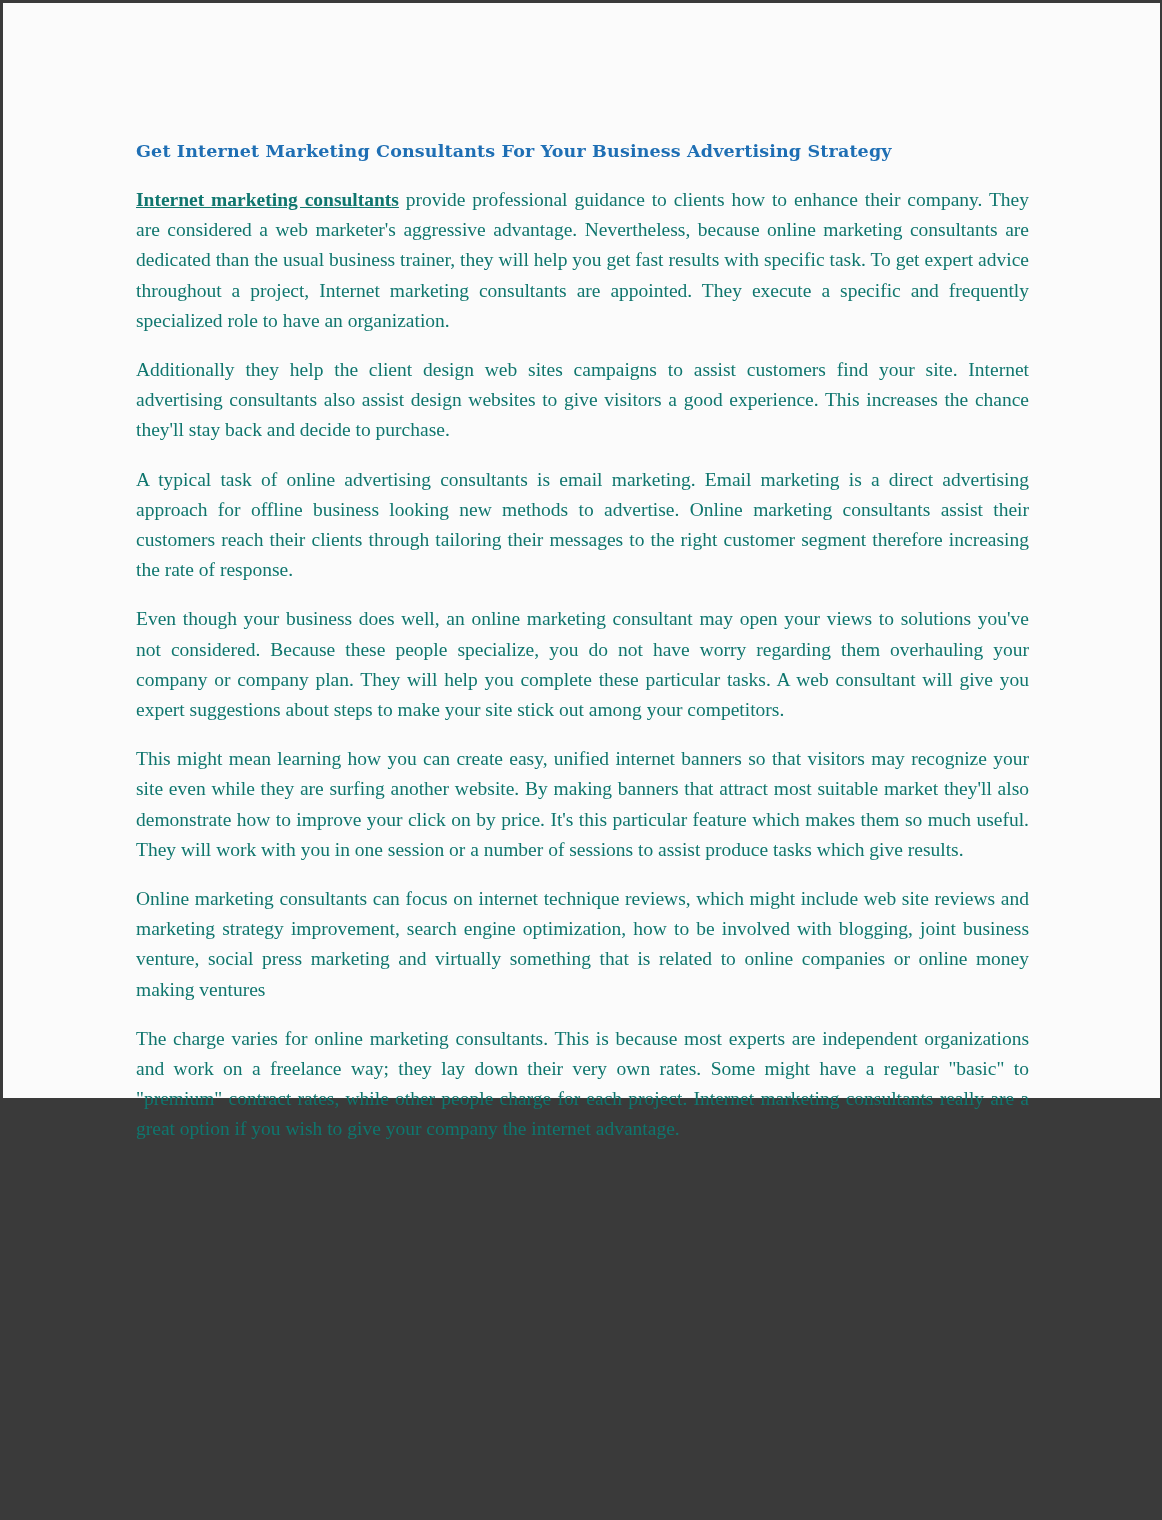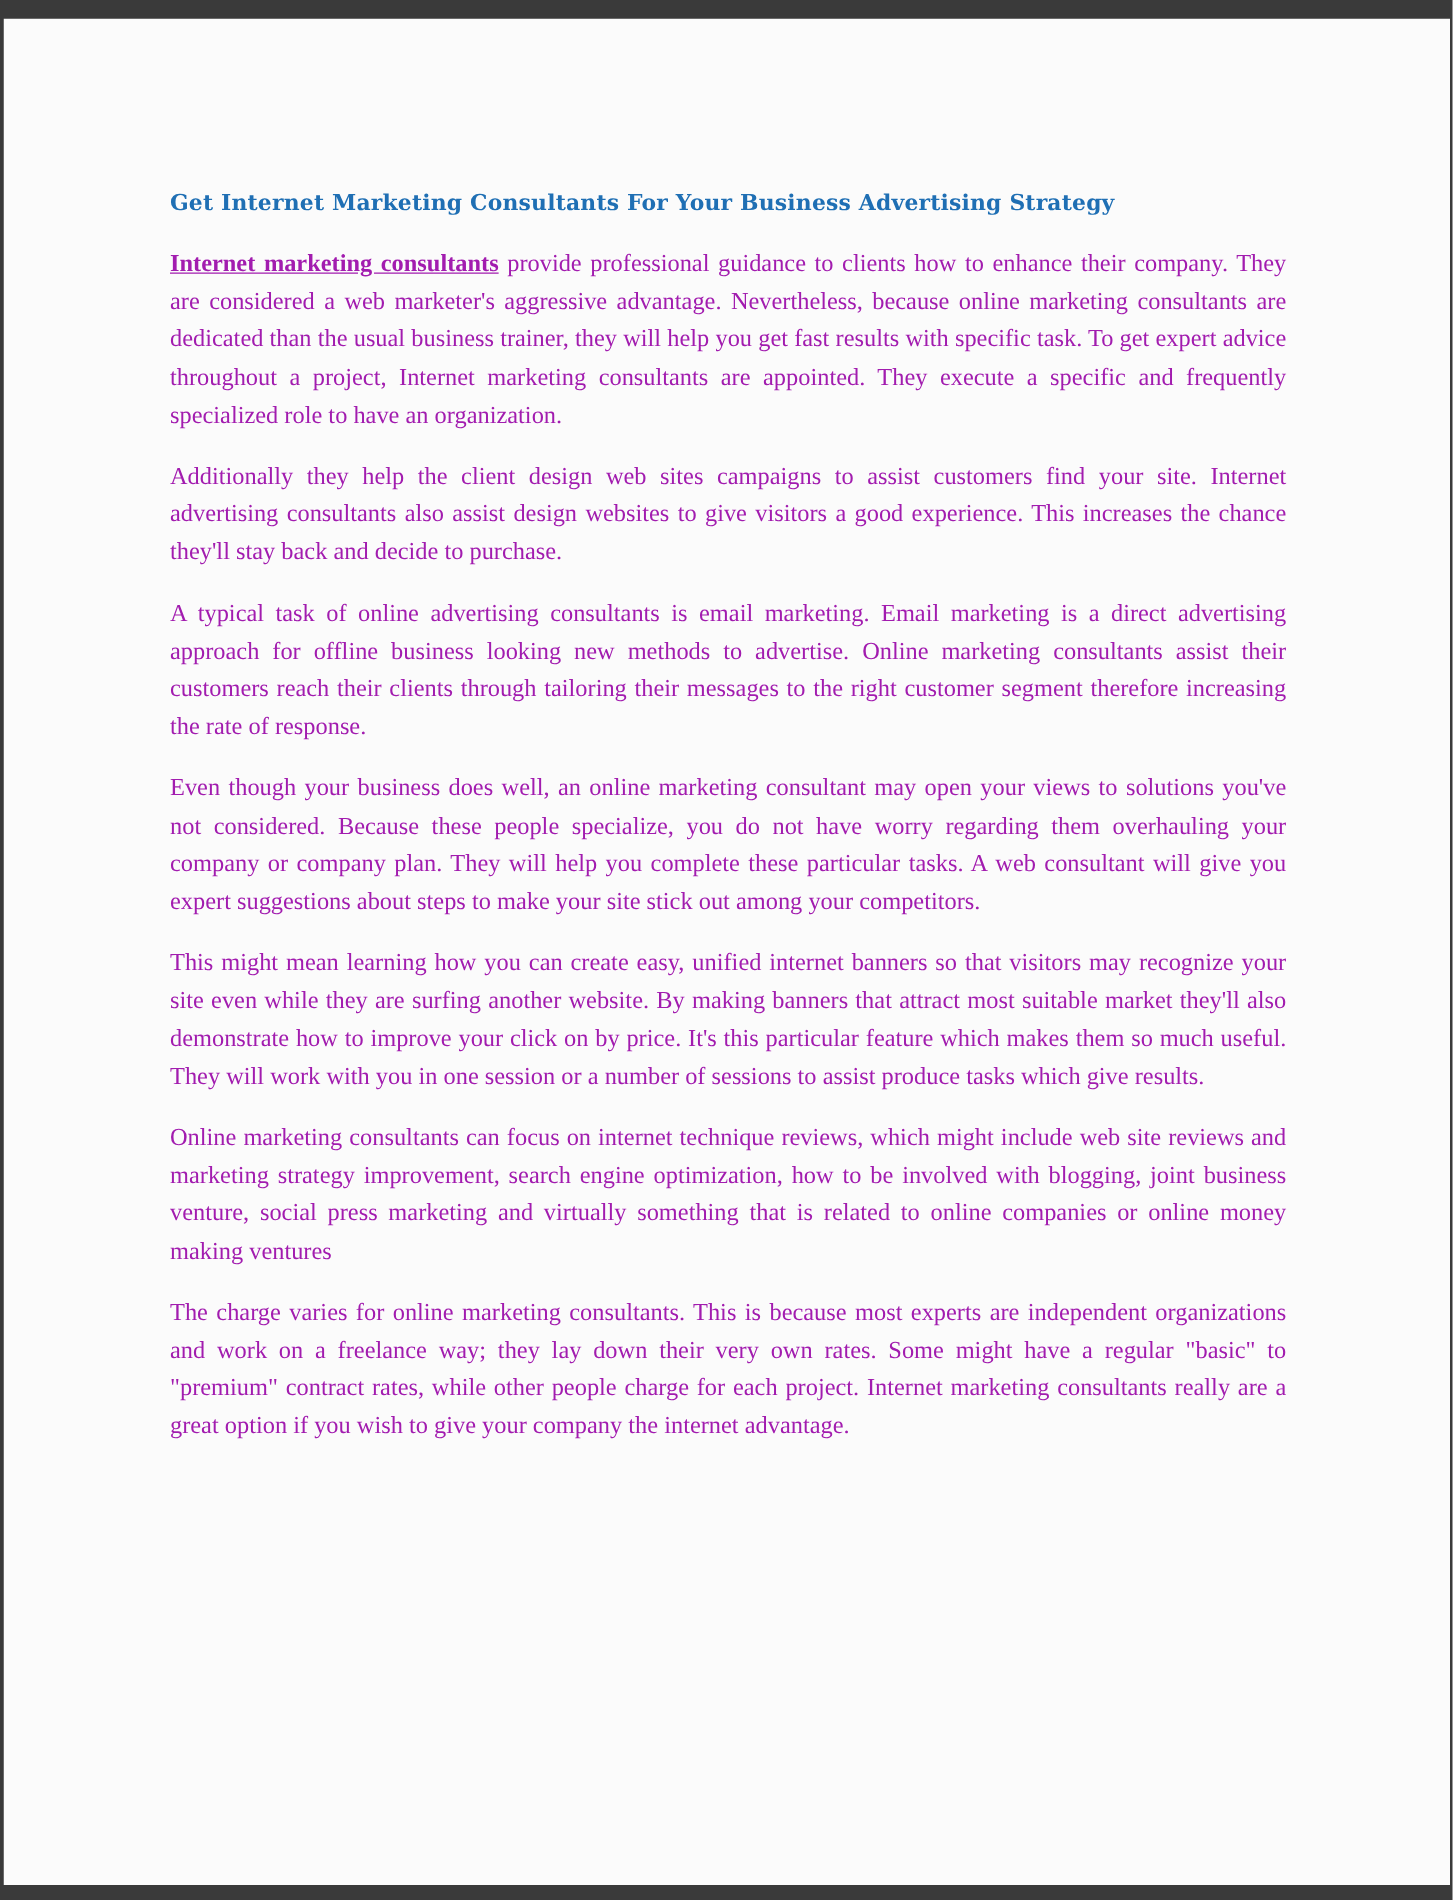--- a/index.html
+++ b/index.html
@@ -1,20 +1,20 @@
 <!DOCTYPE html>
 <html><head>
 <meta charset="utf-8">
 <style>
   html, body { margin:0; padding:0; }
   body { width:1162px; height:1520px; background:#3a3a3a; position:relative; overflow:hidden; }
-  .page { position:absolute; left:3px; top:15px; width:1157px; height:1493px; background:#fbfbfb; }
+  .page { position:absolute; left:3px; top:3px; width:1157px; height:1095px; background:#fbfbfb; }
   .content { position:absolute; left:133px; top:136px; width:893px; }
   .title { font-family:"DejaVu Serif", serif; font-weight:bold; font-size:17.5px; color:#1f6fb4; margin:0 0 22px 0; line-height:24px; white-space:nowrap; letter-spacing:0.15px; }
-  .para { font-family:"Liberation Serif", serif; font-size:19.5px; color:#a21caf; line-height:30.2px; text-align:justify; margin:0 0 19px 0; }
+  .para { font-family:"Liberation Serif", serif; font-size:19.5px; color:#0f766e; line-height:30.2px; text-align:justify; margin:0 0 19px 0; }
   .lead { font-weight:bold; text-decoration:underline; }
 </style>
 </head>
 <body>
 
 <div class="page">
   <div class="content">
     <h1 class="title">Get Internet Marketing Consultants For Your Business Advertising Strategy</h1>
     <p class="para"><span class="lead">Internet marketing consultants</span><span> provide professional guidance to clients how to enhance their company. They are considered a web marketer's aggressive advantage. Nevertheless, because online marketing consultants are dedicated than the usual business trainer, they will help you get fast results with specific task. To get expert advice throughout a project, Internet marketing consultants are appointed. They execute a specific and frequently specialized role to have an organization.</span></p>
     <p class="para">Additionally they help the client design web sites campaigns to assist customers find your site. Internet advertising consultants also assist design websites to give visitors a good experience. This increases the chance they'll stay back and decide to purchase.</p>

